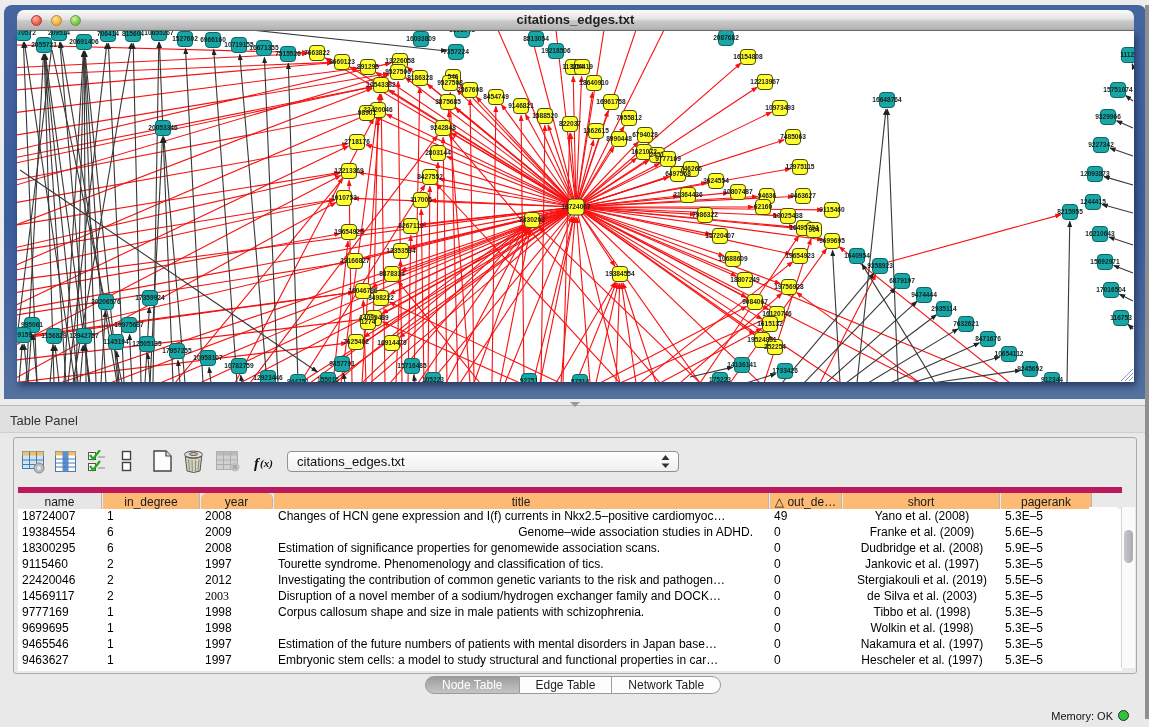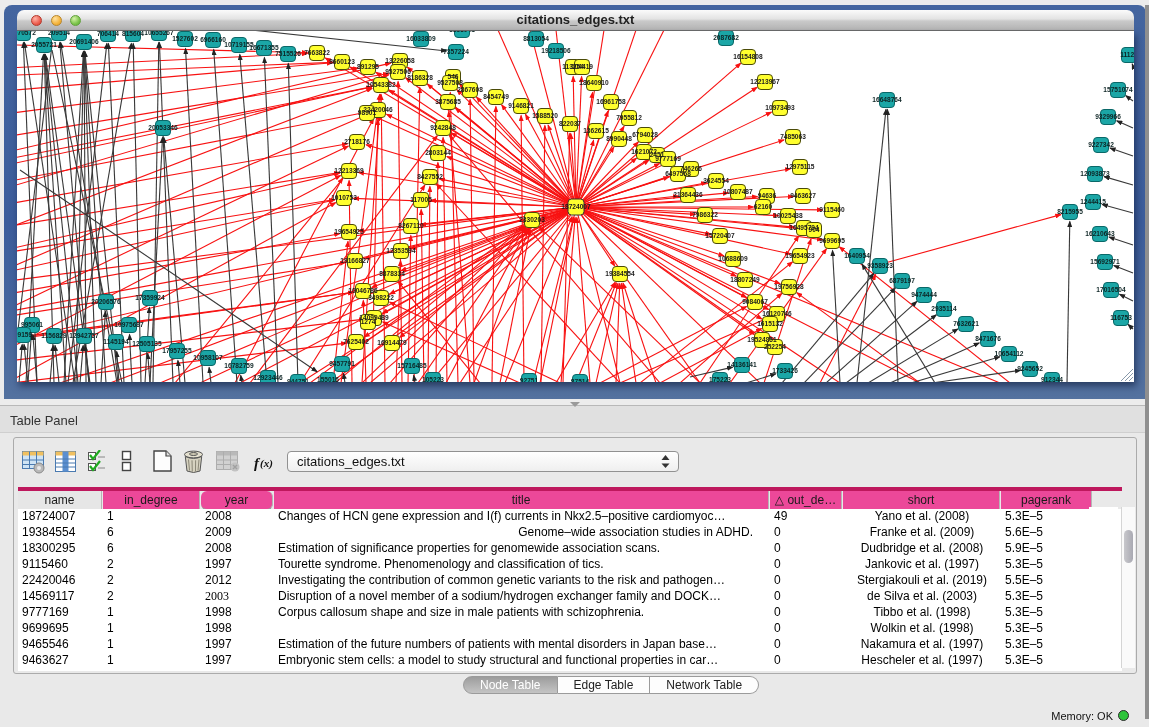--- a/index.html
+++ b/index.html
@@ -29,35 +29,35 @@
 #tp-head .lab { position:absolute; left:10px; top:7px; font-size:13px; color:#333; }
 #tp-body { position:absolute; left:0; top:433px; width:1149px; height:294px; background:#e9e9e9; }
 
 #panel { position:absolute; left:13px; top:4px; width:1124px; height:237px; background:#e9e9e9;
   border:1px solid #ababab; border-radius:3px; }
 
 #ddown { position:absolute; left:273px; top:13px; width:392px; height:21px; background:linear-gradient(#ffffff,#efefef);
   border:1px solid #919191; border-radius:4px; font-size:13px; color:#111; line-height:19px; padding-left:9px; }
 
 #thead { position:absolute; left:4px; top:49px; width:1104px; height:20px; background:#e9e9e9;
-  border-top:4px solid #be185d; }
+  border-top:6px solid #be185d; }
 .hc { position:absolute; top:0; height:19px; font-size:12px; color:#1a1a1a; text-align:center; line-height:19px;
   background:#e6e6e6; border-right:1px solid #b5b5b5; border-bottom:1px solid #9a9a9a; }
-.hb { background:#ec4899; }
+.hb { background:#fdba74; }
 #tbody { position:absolute; left:4px; top:71px; width:1104px; height:162px; background:#fff; overflow:hidden; }
 .trow { position:absolute; left:0; height:16px; width:1104px; }
 .c { position:absolute; top:0; height:16px; line-height:15px; font-size:12px; color:#000; padding-left:4px;
   white-space:nowrap; overflow:hidden; }
 .cc { text-align:center; padding-left:0; }
 #filler { position:absolute; left:1075px; top:69px; width:29px; height:160px; background:#fff; }
 #sbar { position:absolute; left:1107px; top:69px; width:14px; height:161px; background:#fafafa; border-left:1px solid #d5d5d5; }
 #sthumb { position:absolute; left:2px; top:23px; width:9px; height:33px; background:linear-gradient(90deg,#c8c8cc,#a9a9b2); border-radius:5px; }
 
 
-#tabs { position:absolute; left:425px; top:243px; height:18px; display:flex;margin-left:38px; }
+#tabs { position:absolute; left:425px; top:243px; height:18px; display:flex; }
 .tab { height:18px; font-size:12px; line-height:17px; padding:0 16px; background:#fdfdfd; color:#222;
   border:1px solid #9b9b9b; border-left:none; }
 .tab.first { border-left:1px solid #9b9b9b; border-radius:9px 0 0 9px; }
 .tab.last { border-radius:0 9px 9px 0; }
 .tab.sel { background:linear-gradient(#9d9d9d,#c4c4c4); color:#fff; }
 
 #mem { position:absolute; right:36px; top:277px; font-size:11px; color:#111; }
 #memdot { position:absolute; right:20px; top:277px; width:11px; height:11px; border-radius:50%;
   background:#2ec43a; border:1.5px solid #2a2a2a; }
 </style></head>

